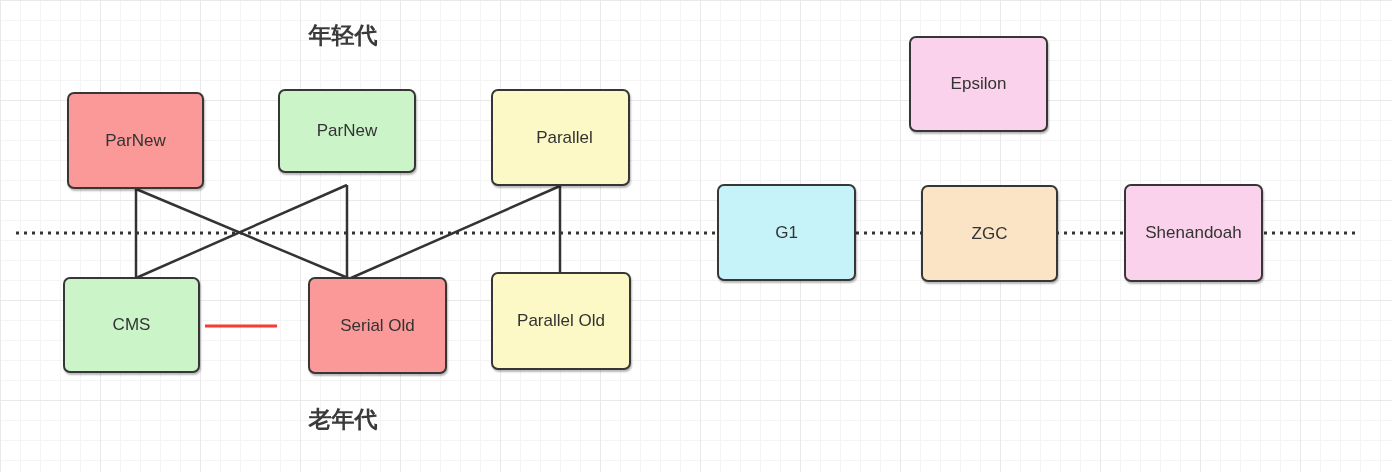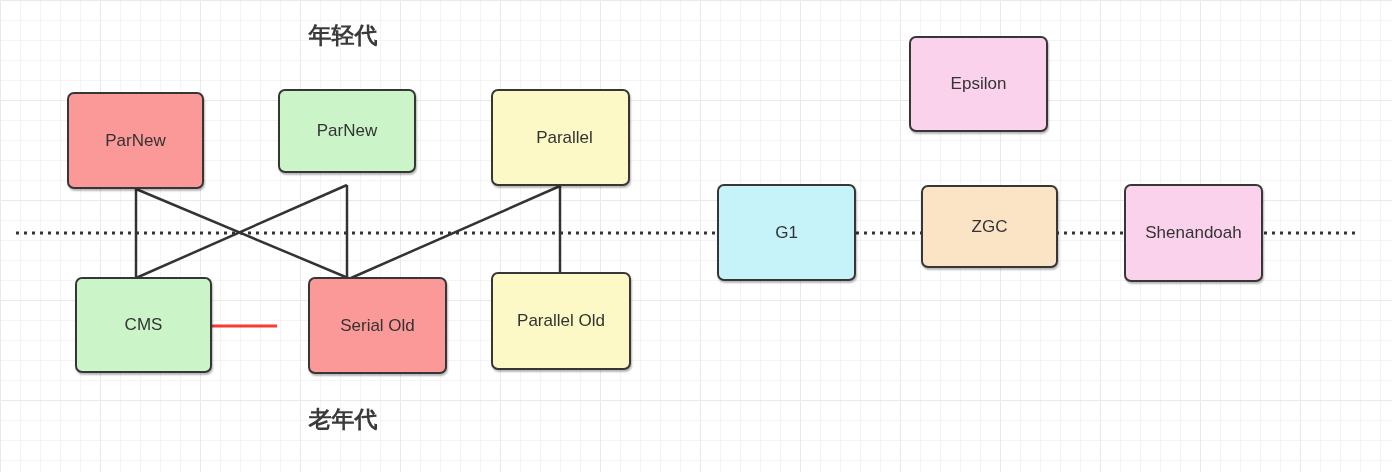--- a/index.html
+++ b/index.html
@@ -46,25 +46,25 @@
     font-size: 23px;
     font-weight: bold;
     color: #3a3a3a;
     white-space: nowrap;
   }
 
   
   .n-serial        { left:  67px; top:  92px; width: 137px; height: 97px; }
   .n-parnew        { left: 278px; top:  89px; width: 138px; height: 84px; }
   .n-parallel      { left: 491px; top:  89px; width: 139px; height: 97px; }
-  .n-cms           { left:  75px; top: 277px; width: 137px; height: 96px; text-align: right; }
+  .n-cms           { left:  63px; top: 277px; width: 137px; height: 96px; text-align: right; }
   .n-serial-old    { left: 278px; top: 277px; width: 139px; height: 97px; margin-left: 30px; }
   .n-parallel-old  { left: 491px; top: 272px; width: 140px; height: 98px; }
   .n-g1            { left: 717px; top: 184px; width: 139px; height: 97px; }
-  .n-zgc           { left: 921px; top: 185px; width: 137px; height: 83px; }
+  .n-zgc           { left: 921px; top: 185px; width: 137px; height: 97px; }
   .n-shenandoah    { left:1124px; top: 184px; width: 139px; height: 98px; }
   .n-epsilon       { left: 909px; top:  36px; width: 139px; height: 96px; }
 
   .lbl-young { left: 343px; top: 20px; }
   .lbl-old   { left: 343px; top: 404px; }
 </style>
 </head>
 <body>
 
 <div class="canvas">

